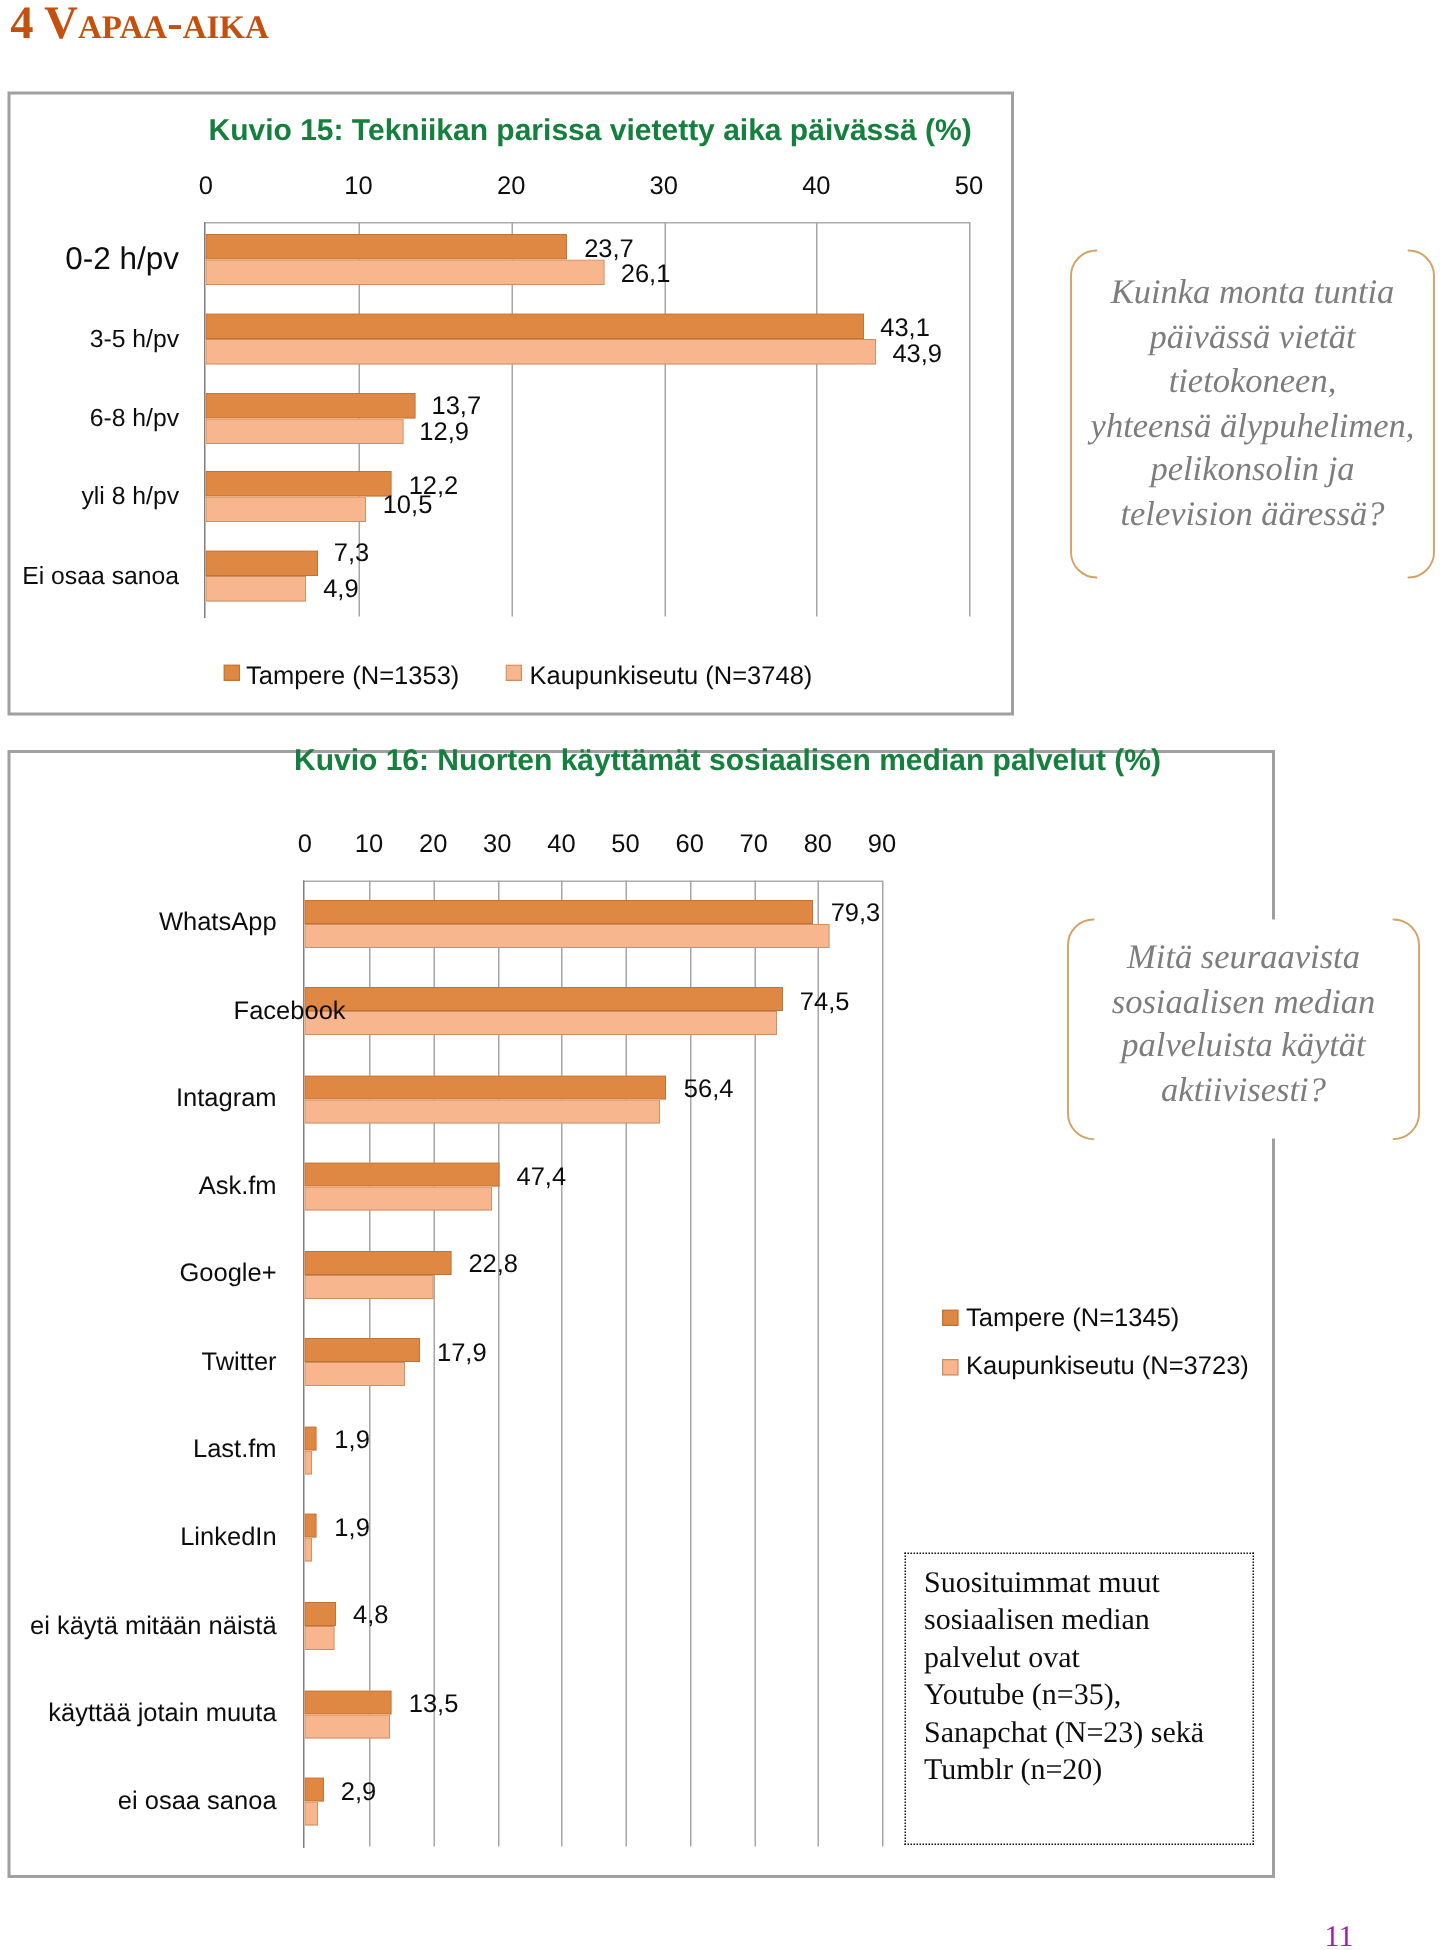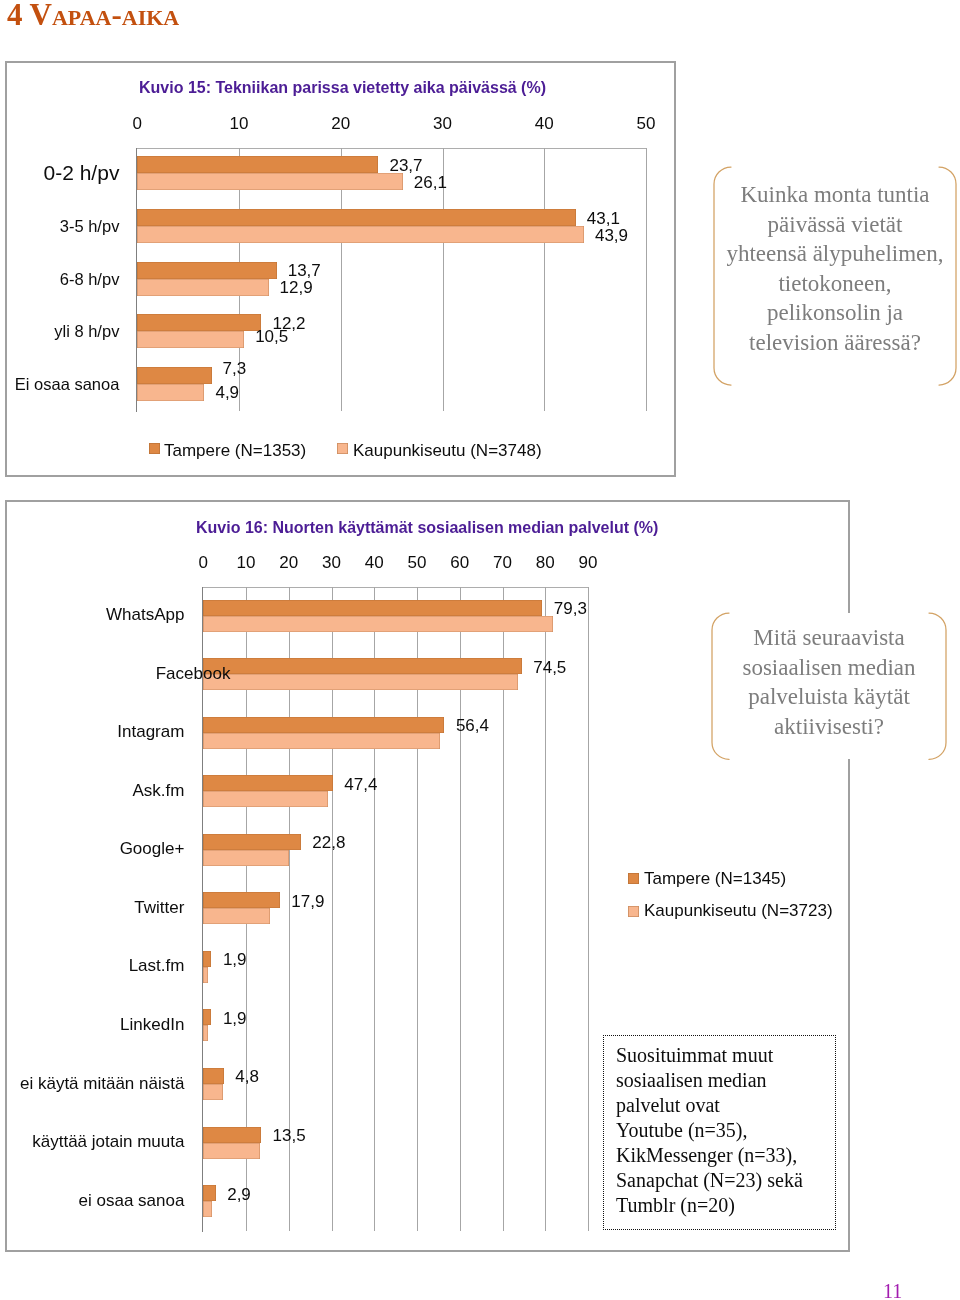--- a/index.html
+++ b/index.html
@@ -1,31 +1,31 @@
 <!DOCTYPE html>
 <html><head>
 <meta charset="utf-8">
 <title>Vapaa-aika</title>
 <style>
   html,body{margin:0;padding:0;}
   body{width:960px;height:1300px;background:#ffffff;font-family:"Liberation Sans",sans-serif;position:relative;overflow:hidden;-webkit-font-smoothing:antialiased;}
   .page{position:absolute;left:0;top:0;width:960px;height:1300px;}
   #heading{position:absolute;left:6.9px;top:-3px;font-family:"Liberation Serif",serif;font-size:31px;font-weight:bold;color:#C3500F;font-variant:small-caps;white-space:nowrap;}
   .chartbox{position:absolute;border:2px solid #a0a0a0;background:transparent;box-sizing:border-box;}
-  .charttitle{position:absolute;font-weight:bold;font-size:16px;line-height:17px;color:#4c1d95;white-space:nowrap;}
+  .charttitle{position:absolute;font-weight:bold;font-size:20px;line-height:17px;color:#15803d;white-space:nowrap;}
   .ticklab{font-size:17px;line-height:17px;color:#0d0d0d;position:absolute;text-align:center;white-space:nowrap;}
   .catlab{font-size:16px;line-height:16px;color:#0d0d0d;position:absolute;text-align:right;white-space:nowrap;}
   .vallab{font-size:17px;line-height:17px;color:#0d0d0d;position:absolute;white-space:nowrap;}
   .bar{position:absolute;box-shadow:inset 0 0 0 0.6px rgba(150,90,40,0.45);}
   .gl{position:absolute;background:#a6a6a6;width:1px;}
   .axisline{position:absolute;background:#7f7f7f;}
   .plottop{position:absolute;background:#adadad;height:1px;}
   .legitem{position:absolute;font-size:17px;line-height:17px;color:#0d0d0d;white-space:nowrap;}
   .legsw{position:absolute;width:11px;height:11.2px;box-shadow:inset 0 0 0 0.8px rgba(150,90,40,0.45);}
-  .bubbletext{position:absolute;font-family:"Liberation Serif",serif;font-size:23px;color:#7d7d7d;text-align:center;line-height:29.5px;}
+  .bubbletext{position:absolute;font-family:"Liberation Serif",serif;font-style:italic;font-size:23px;color:#7d7d7d;text-align:center;line-height:29.5px;}
   .notebox{position:absolute;border:1.4px dotted #111;box-sizing:border-box;}
   .notetext{position:absolute;font-family:"Liberation Serif",serif;font-size:20px;line-height:25px;color:#0d0d0d;}
   #pagenum{position:absolute;font-family:"Liberation Serif",serif;font-size:20px;line-height:20px;color:#a21caf;}
   svg{position:absolute;overflow:visible;}
 </style>
 </head>
 <body>
 
 <div class="page">
 
@@ -82,29 +82,29 @@
 
   <div id="callout1">
       <div style="position:absolute;left:714px;top:167px;width:242px;height:218px;background:#fff;"></div>
       <svg width="246" height="222" style="left:712px;top:165px;">
         <path d="M 19 2 A 17 17 0 0 0 2 19 L 2 203 A 17 17 0 0 0 19 220" fill="none" stroke="#D3A264" stroke-width="1.25" stroke-linecap="round"></path>
         <path d="M 227 2 A 17 17 0 0 1 244 19 L 244 203 A 17 17 0 0 1 227 220" fill="none" stroke="#D3A264" stroke-width="1.25" stroke-linecap="round"></path>
       </svg>
       <div class="bubbletext" style="left:714px;top:180px;width:242px;">
         <div>Kuinka monta tuntia</div>
         <div>päivässä vietät</div>
+        <div>tietokoneen,</div>
         <div>yhteensä älypuhelimen,</div>
-        <div>tietokoneen,</div>
         <div>pelikonsolin ja</div>
         <div>television ääressä?</div>
       </div>
     </div>
 
   <div class="chartbox" id="box2" style="left:5px;top:500px;width:845px;height:752px;"></div>
-  <div class="charttitle" id="title2" style="left:196px;top:519px;text-align:center;">Kuvio 16: Nuorten käyttämät sosiaalisen median palvelut (%)</div>
+  <div class="charttitle" id="title2" style="left:196px;top:499px;text-align:center;">Kuvio 16: Nuorten käyttämät sosiaalisen median palvelut (%)</div>
   <div id="chart2">
       <div class="plottop" style="left:202px;top:587px;width:386px;"></div>
       <div class="axisline" style="left:202px;top:587px;width:1.3px;height:645px;"></div>
       <div class="gl" style="left:588px;top:587px;height:644px;"></div>
       <div class="gl" style="left:246px;top:587px;height:644px;"></div>
       <div class="gl" style="left:289px;top:587px;height:644px;"></div>
       <div class="gl" style="left:332px;top:587px;height:644px;"></div>
       <div class="gl" style="left:374px;top:587px;height:644px;"></div>
       <div class="gl" style="left:417px;top:587px;height:644px;"></div>
       <div class="gl" style="left:460px;top:587px;height:644px;"></div>
@@ -186,20 +186,19 @@
       </div>
     </div>
 
   <div id="notebox">
       <div class="notebox" style="left:603px;top:1035px;width:232.5px;height:194.5px;"></div>
       <div class="notetext" style="left:616px;top:1043.2px;width:220px;">
         <div>Suosituimmat muut</div>
         <div>sosiaalisen median</div>
         <div>palvelut ovat</div>
         <div>Youtube (n=35),</div>
-        <div>KikMessenger (n=33),</div>
         <div>Sanapchat (N=23) sekä</div>
         <div>Tumblr (n=20)</div>
       </div>
     </div>
 
   <div id="pagenum" style="left:883px;top:1281px;">11</div>
 </div>
 
 </body></html>

